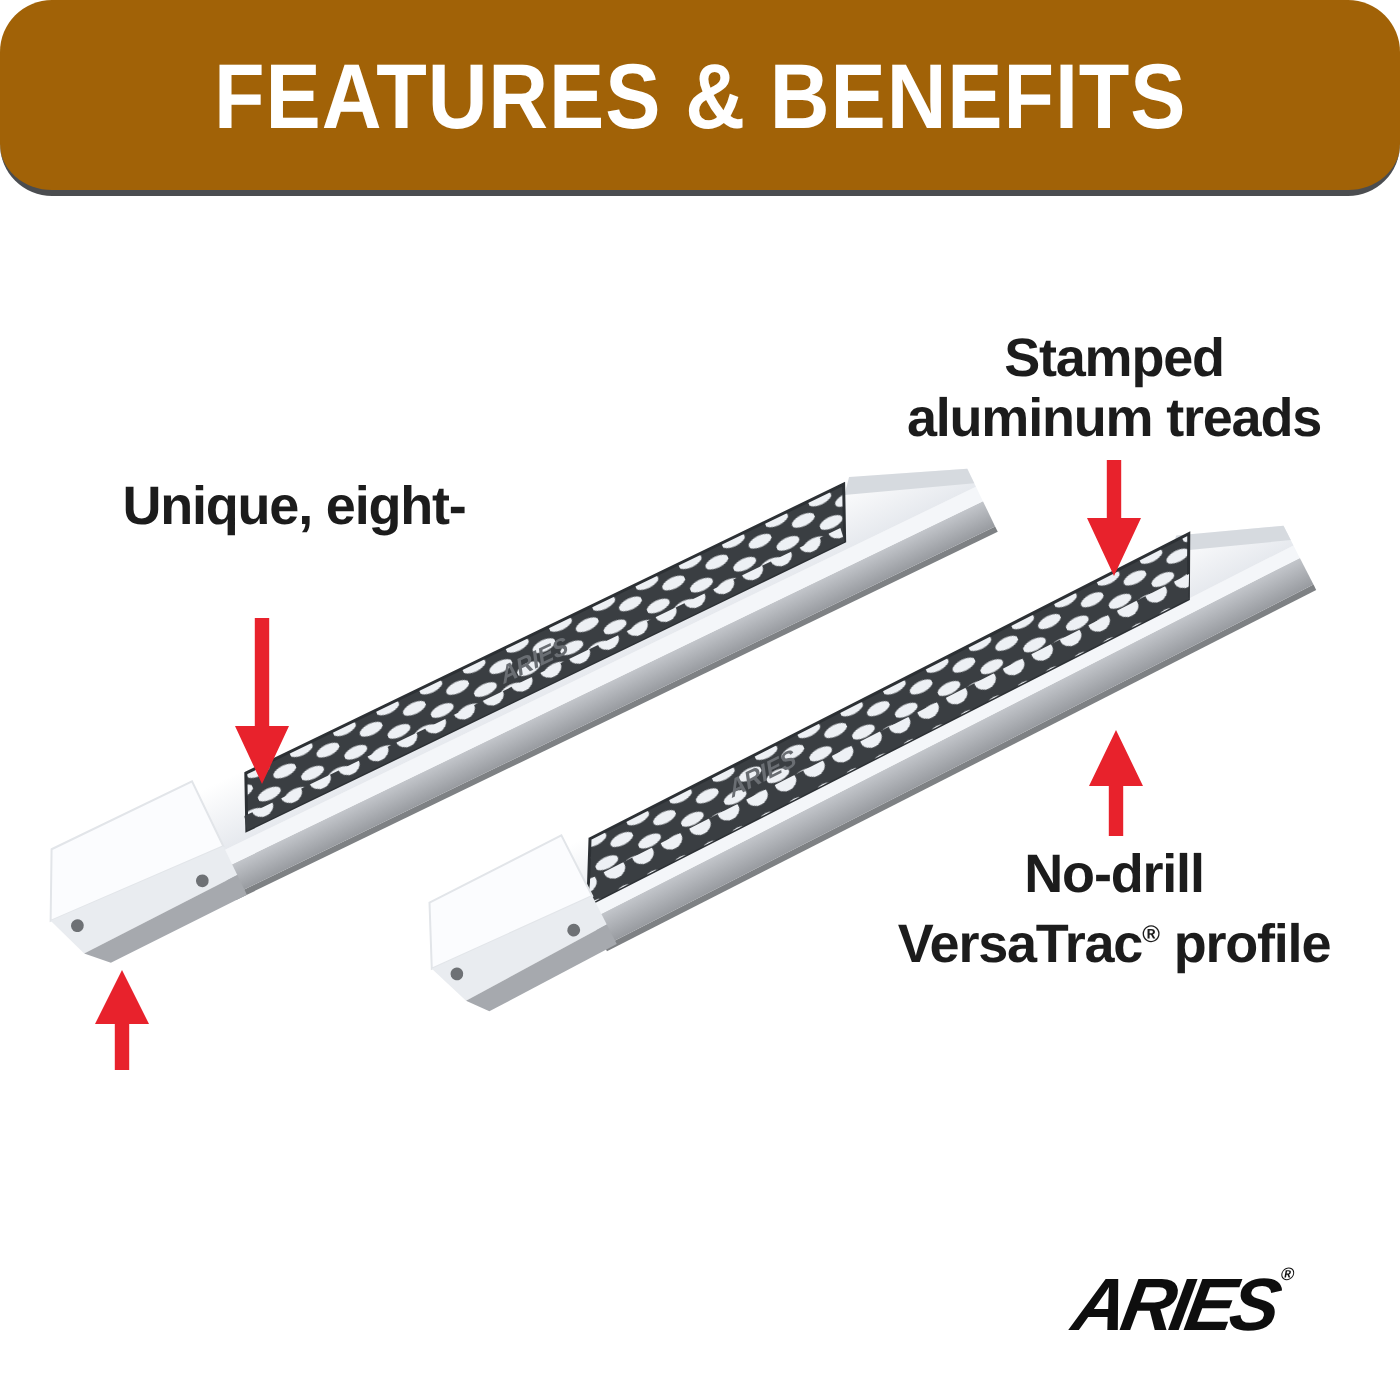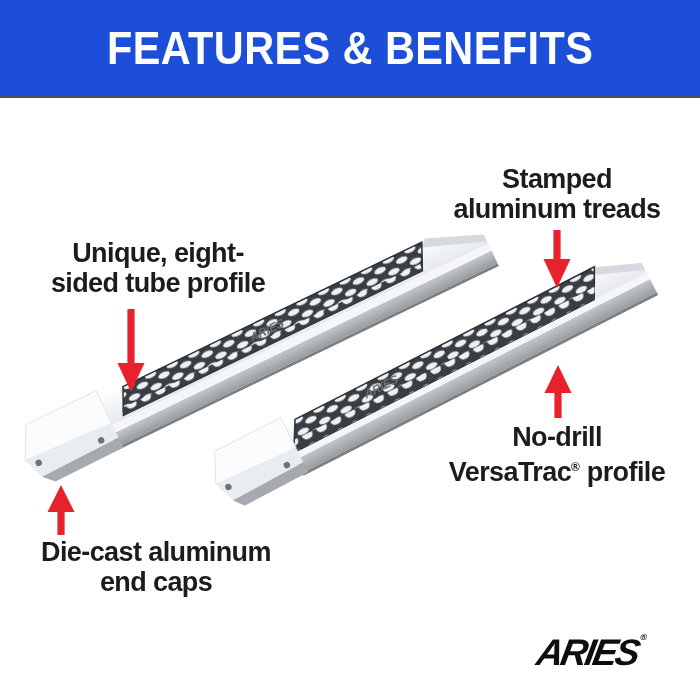--- a/index.html
+++ b/index.html
@@ -3,36 +3,36 @@
 <meta charset="utf-8">
 <style>
   html,body { margin:0; padding:0; background:#ffffff; }
   .stage {
     position:relative; width:700px; height:700px; overflow:hidden;
     background:#ffffff; font-family:"Liberation Sans", sans-serif;
   }
   
   .banner {
     position:absolute; top:0; left:0; width:700px; height:95px;
-    background:#1d4ed8; border-bottom:3px solid #4b4d50;
-    display:flex; align-items:center; justify-content:center;
+    background:#a16207; border-bottom:3px solid #4b4d50;
+    display:flex; align-items:center; justify-content:center;border-radius:26px;
   }
   .banner-title {
     margin:0; color:#ffffff; font-size:46px; font-weight:bold;
     letter-spacing:0.5px; transform:scaleX(0.9); white-space:nowrap;
   }
   
   .illustration { position:absolute; top:97px; left:0; }
   
   .callout {
     position:absolute; color:#1c1c1c; font-weight:bold; text-align:center;
     font-size:27px; line-height:30px; letter-spacing:-0.6px; white-space:nowrap;
   }
   .co-stamped   { left:412px; top:164px; width:290px; }
-  .co-tube      { left:18px;   top:238px; width:280px; }
+  .co-tube      { left:7px;   top:238px; width:280px; }
   .co-versatrac { left:407px; top:422px; width:300px; }
   .co-endcaps   { left:16px;  top:537px; width:280px; }
   .callout sup.reg { font-size:12px; vertical-align:super; letter-spacing:0; }
   
   .aries {
     position:absolute; left:537px; top:632px; color:#0e0e0e;
     font-size:37px; font-weight:bold; font-style:italic;
     letter-spacing:-2.5px; transform:skewX(-10deg); white-space:nowrap;
   }
   .aries sup { font-size:9px; vertical-align:top; letter-spacing:0; }
@@ -105,28 +105,23 @@
     <polygon points="61,388 74.5,415 64.6,415 64.6,438 57.4,438 57.4,415 47.5,415" fill="#e8222c"></polygon>
   </svg>
 
   <div class="callout co-stamped">
     <div>Stamped</div>
     <div>aluminum treads</div>
   </div>
 
   <div class="callout co-tube">
     <div>Unique, eight-</div>
-    <div>sided tube profile</div>
   </div>
 
   <div class="callout co-versatrac">
     <div>No-drill</div>
     <div><span>VersaTrac</span><sup class="reg">®</sup><span> profile</span></div>
   </div>
 
-  <div class="callout co-endcaps">
-    <div>Die-cast aluminum</div>
-    <div>end caps</div>
-  </div>
 
   <div class="aries"><span>ARIES</span><sup>®</sup></div>
 
 </div>
 
 </body></html>

